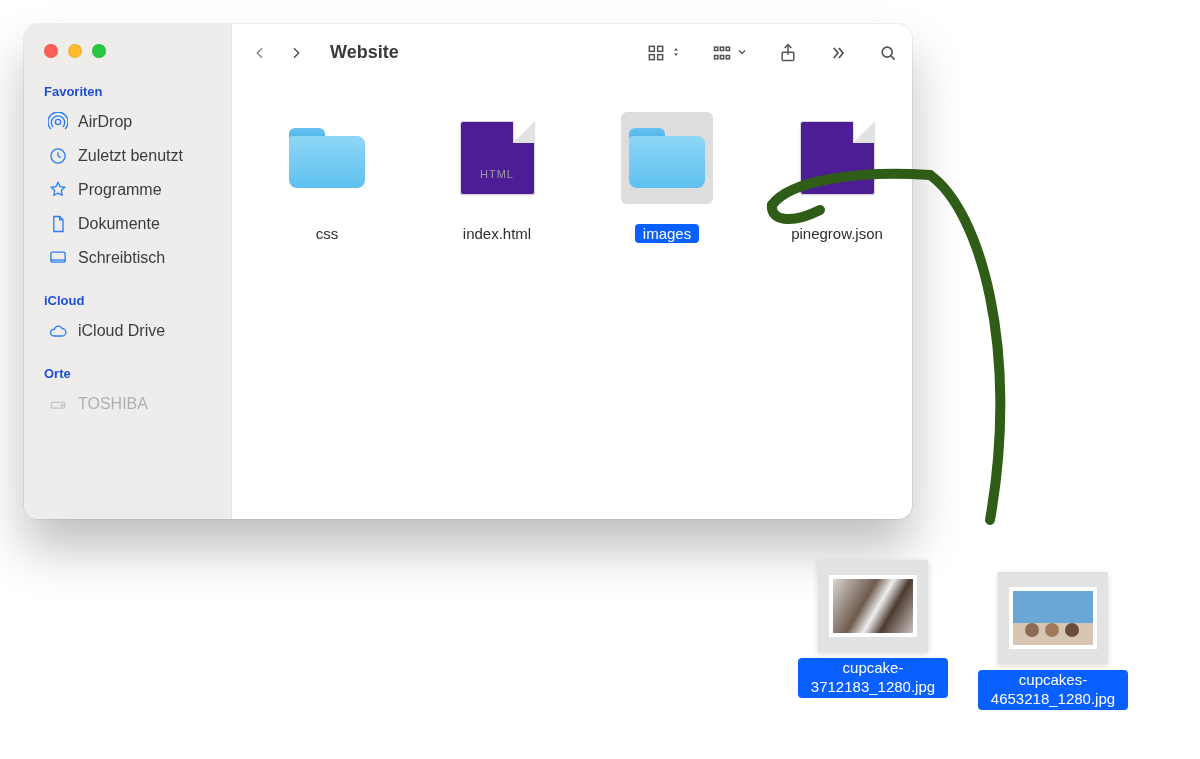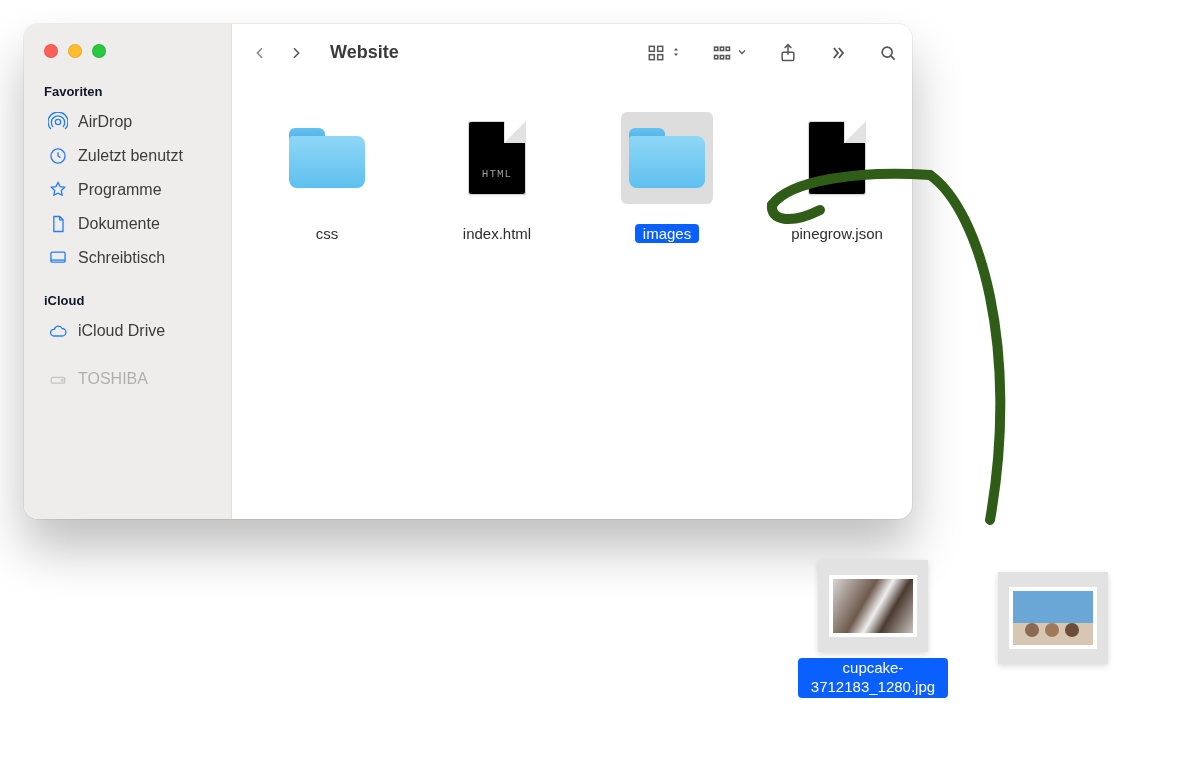--- a/index.html
+++ b/index.html
@@ -48,21 +48,21 @@
     border-radius: 50%;
     display: block;
   }
   .tl-close  { background:#ff5f57; box-shadow: inset 0 0 0 1px rgba(0,0,0,0.08);}
   .tl-min    { background:#febc2e; box-shadow: inset 0 0 0 1px rgba(0,0,0,0.08);}
   .tl-max    { background:#28c840; box-shadow: inset 0 0 0 1px rgba(0,0,0,0.08);}
 
   .sidebar-group-label {
     padding: 4px 20px 6px 20px;
     font-size: 13px;
-    color: #0f172a;
+    color: #1d4ed8;
     font-weight: 600;
   }
   .sidebar-item {
     display: flex;
     align-items: center;
     gap: 10px;
     padding: 7px 18px 7px 24px;
     font-size: 16px;
     color: #3c3c3c;
     cursor: default;
@@ -159,26 +159,25 @@
     border-radius:6px 6px 0 0;
   }
   .folder-ic .body {
     position:absolute; left:0; top:8px; right:0; bottom:0;
     background:linear-gradient(#8fd7f7,#5ec0ef);
     border-radius:4px 8px 8px 8px;
   }
 
   
   .doc-ic {
-    width:58px; height:74px; position:relative;
-    background:#000000;
+    width:75px; height:74px; position:relative;
+    background:#4c1d95;
     border:1px solid #d7d7d7;
     border-radius:3px;
     box-shadow:0 1px 2px rgba(0,0,0,0.08);
-    font-family:Liberation Mono, monospace;
   }
   .doc-ic .fold {
     position:absolute; right:-1px; top:-1px;
     width:22px; height:22px;
     background:linear-gradient(135deg,#fff 48%,#e2e2e2 52%);
     border-left:1px solid #e2e2e2;
     border-bottom:1px solid #e2e2e2;
   }
   .doc-ic .badge {
     position:absolute; left:0; right:0; bottom:14px;
@@ -304,20 +303,21 @@
     <div class="sidebar-item">
       <span class="icn">
         <svg viewBox="0 0 24 24" fill="none" stroke="#277ef5" stroke-width="1.6">
             <path d="M7 18a4 4 0 1 1 .6-7.96A5 5 0 0 1 17 9a4 4 0 0 1 0 9H7z"></path>
           </svg>
       </span>
       <span>iCloud Drive</span>
     </div>
 
     <div style="height:14px"></div>
+    <div class="sidebar-group-label">Orte</div>
 
     <div class="clip-last">
       <div class="sidebar-item">
         <span class="icn">
           <svg viewBox="0 0 24 24" fill="none" stroke="#7c7c7c" stroke-width="1.6">
               <rect x="4" y="10" width="16" height="7" rx="1.5"></rect>
               <circle cx="17" cy="13.5" r="1" fill="#7c7c7c"></circle>
             </svg>
         </span>
         <span>TOSHIBA</span>
@@ -453,13 +453,14 @@
 <div class="desktop-file" style="left:978px; top:572px">
   <div class="desktop-thumb">
     <div class="pic">
         <div style="background:linear-gradient(#6aa6d6 0 60%,#d6c6b2 60% 100%); position:relative;">
       <span style="position:absolute;left:12px;bottom:8px;width:14px;height:14px;border-radius:50%;background:#8a6a52;"></span>
       <span style="position:absolute;left:32px;bottom:8px;width:14px;height:14px;border-radius:50%;background:#a07a58;"></span>
       <span style="position:absolute;left:52px;bottom:8px;width:14px;height:14px;border-radius:50%;background:#6b4d3a;"></span>
     </div>
       </div>
   </div>
+  <div class="desktop-label">cupcakes-4653218_1280.jpg</div>
 </div>
 
 </body></html>

